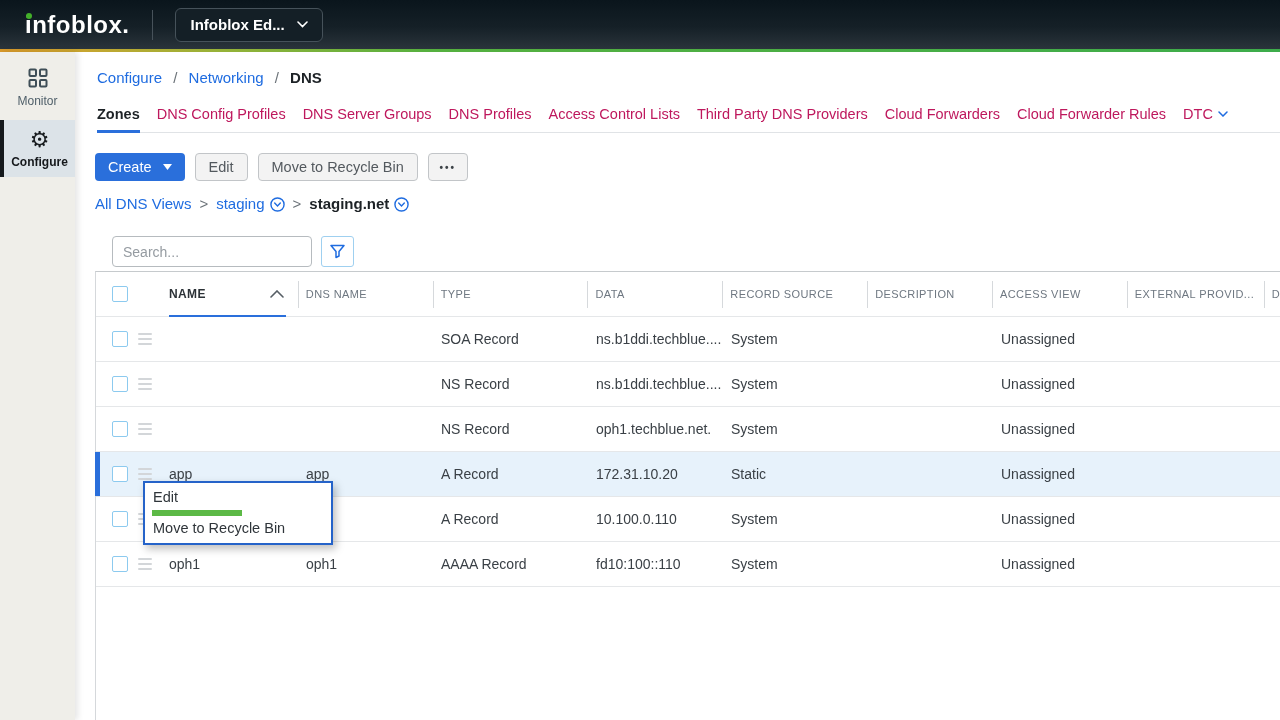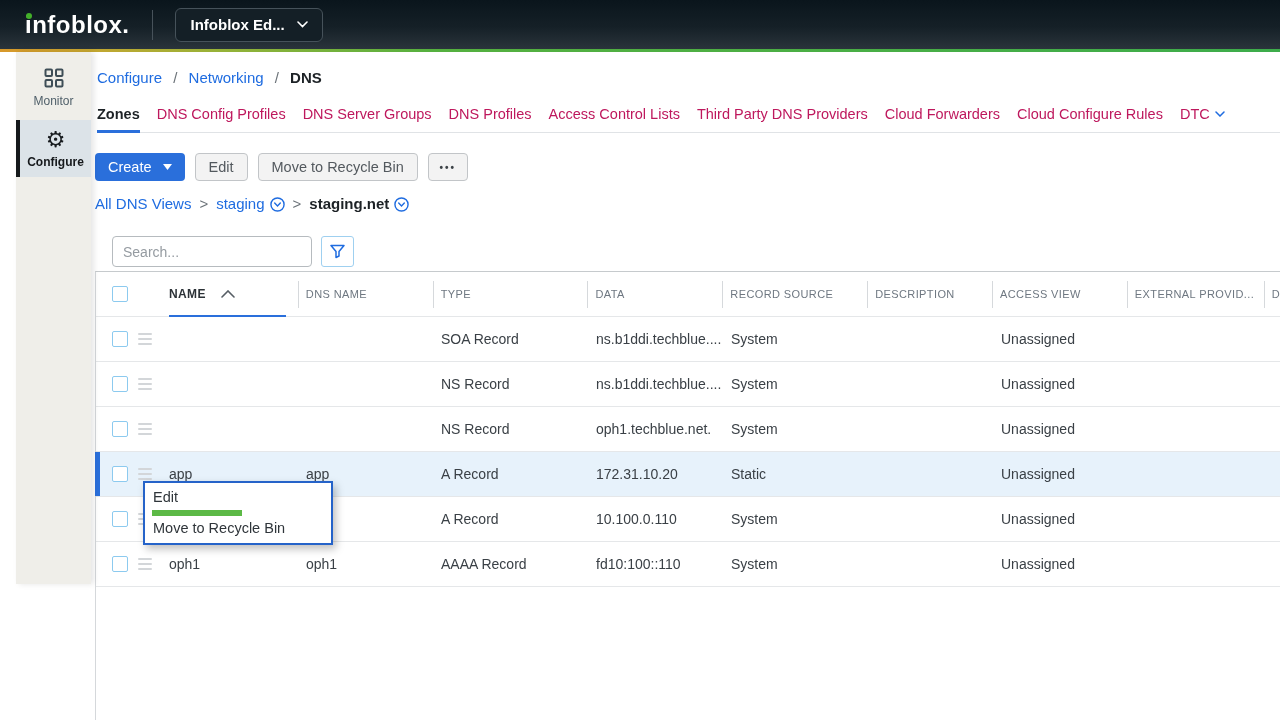--- a/index.html
+++ b/index.html
@@ -16,21 +16,21 @@
     border-radius:50%; background:#43b02a; }
   .hdr-divider { width:1px; height:30px; background:#47525a; margin-left:23px; }
   .app-switcher { margin-left:22px; height:34px; padding:0 14px;
     background:#141f26; border:1px solid #46525a; border-radius:6px;
     color:#fff; font-size:15px; font-weight:bold;
     display:flex; align-items:center; gap:12px; cursor:pointer; }
   .gradient-line { position:absolute; left:0; top:49px; width:1280px; height:3px;
     background:linear-gradient(90deg,#d8982a 0px,#c8a52f 80px,#96b238 220px,#55b03f 430px,#3dac4b 100%); }
 
   
-  .sidebar { position:absolute; left:16px; top:52px; width:75px; height:532px;
+  .sidebar { position:absolute; left:0; top:52px; width:75px; height:668px;
     background:#efeee9; box-shadow:3px 0 6px rgba(0,0,0,.10); z-index:3; }
   .side-item { margin-top:8px; height:55px; display:flex; flex-direction:column;
     align-items:center; justify-content:center; gap:4px; font-size:12px;
     color:#50606a; cursor:pointer; }
   .side-item.active { background:#dce3e8; border-left:4px solid #15191c;
     color:#15181b; font-weight:bold; margin-top:5px; height:57px; }
   .side-icon { line-height:1; }
   .gear-glyph { font-size:22px; color:#181c1f;
     font-family:"DejaVu Sans",sans-serif; }
 
@@ -94,21 +94,21 @@
   .c-acc   { width:135px; padding-left:8px; }
   .c-ext   { width:137px; padding-left:8px; }
   .c-d     { flex:1; padding-left:8px; }
   .cell { font-size:14px; color:#3a4046; white-space:nowrap; overflow:hidden; }
 
   .grid-header .hcell { font-size:11px; color:#6e7781; letter-spacing:.4px;
     height:45px; display:flex; align-items:center; position:relative; }
   .grid-header .hsep::before { content:""; position:absolute; left:0; top:9px;
     bottom:9px; width:1px; background:#d6d9dc; }
   .h-name { font-size:12px !important; color:#2c3237 !important; font-weight:bold;
-    justify-content:flex-start; padding-right:14px;gap:15px; }
+    justify-content:space-between; padding-right:14px;gap:15px; }
   .h-name::after { content:""; position:absolute; left:0; bottom:0; width:117px;
     height:2px; background:#2a6fdb; }
 
   .cb { width:16px; height:16px; background:#fff; border:1.5px solid #8ccaef;
     border-radius:2px; cursor:pointer; }
   .ham { display:flex; flex-direction:column; gap:3px; cursor:pointer; width:14px; }
   .ham i { display:block; height:2px; background:#d3d6d9; border-radius:1px; }
 
   
   .ctx { position:absolute; left:143px; top:481px; width:190px; background:#fff;
@@ -167,21 +167,21 @@
   </div>
 
   <div class="tabs">
     <div class="tab active">Zones</div>
     <div class="tab">DNS Config Profiles</div>
     <div class="tab">DNS Server Groups</div>
     <div class="tab">DNS Profiles</div>
     <div class="tab">Access Control Lists</div>
     <div class="tab">Third Party DNS Providers</div>
     <div class="tab">Cloud Forwarders</div>
-    <div class="tab">Cloud Configure Rules</div>
+    <div class="tab">Cloud Forwarder Rules</div>
     <div class="tab">
       <span>DTC</span>
       <svg width="10" height="6" viewBox="0 0 10 6">
           <polyline points="1,1 5,5 9,1" fill="none" stroke="#1f6ce0" stroke-width="1.5" stroke-linecap="round"></polyline>
         </svg>
     </div>
   </div>
 
   <div class="toolbar">
     <button class="btn-create">

